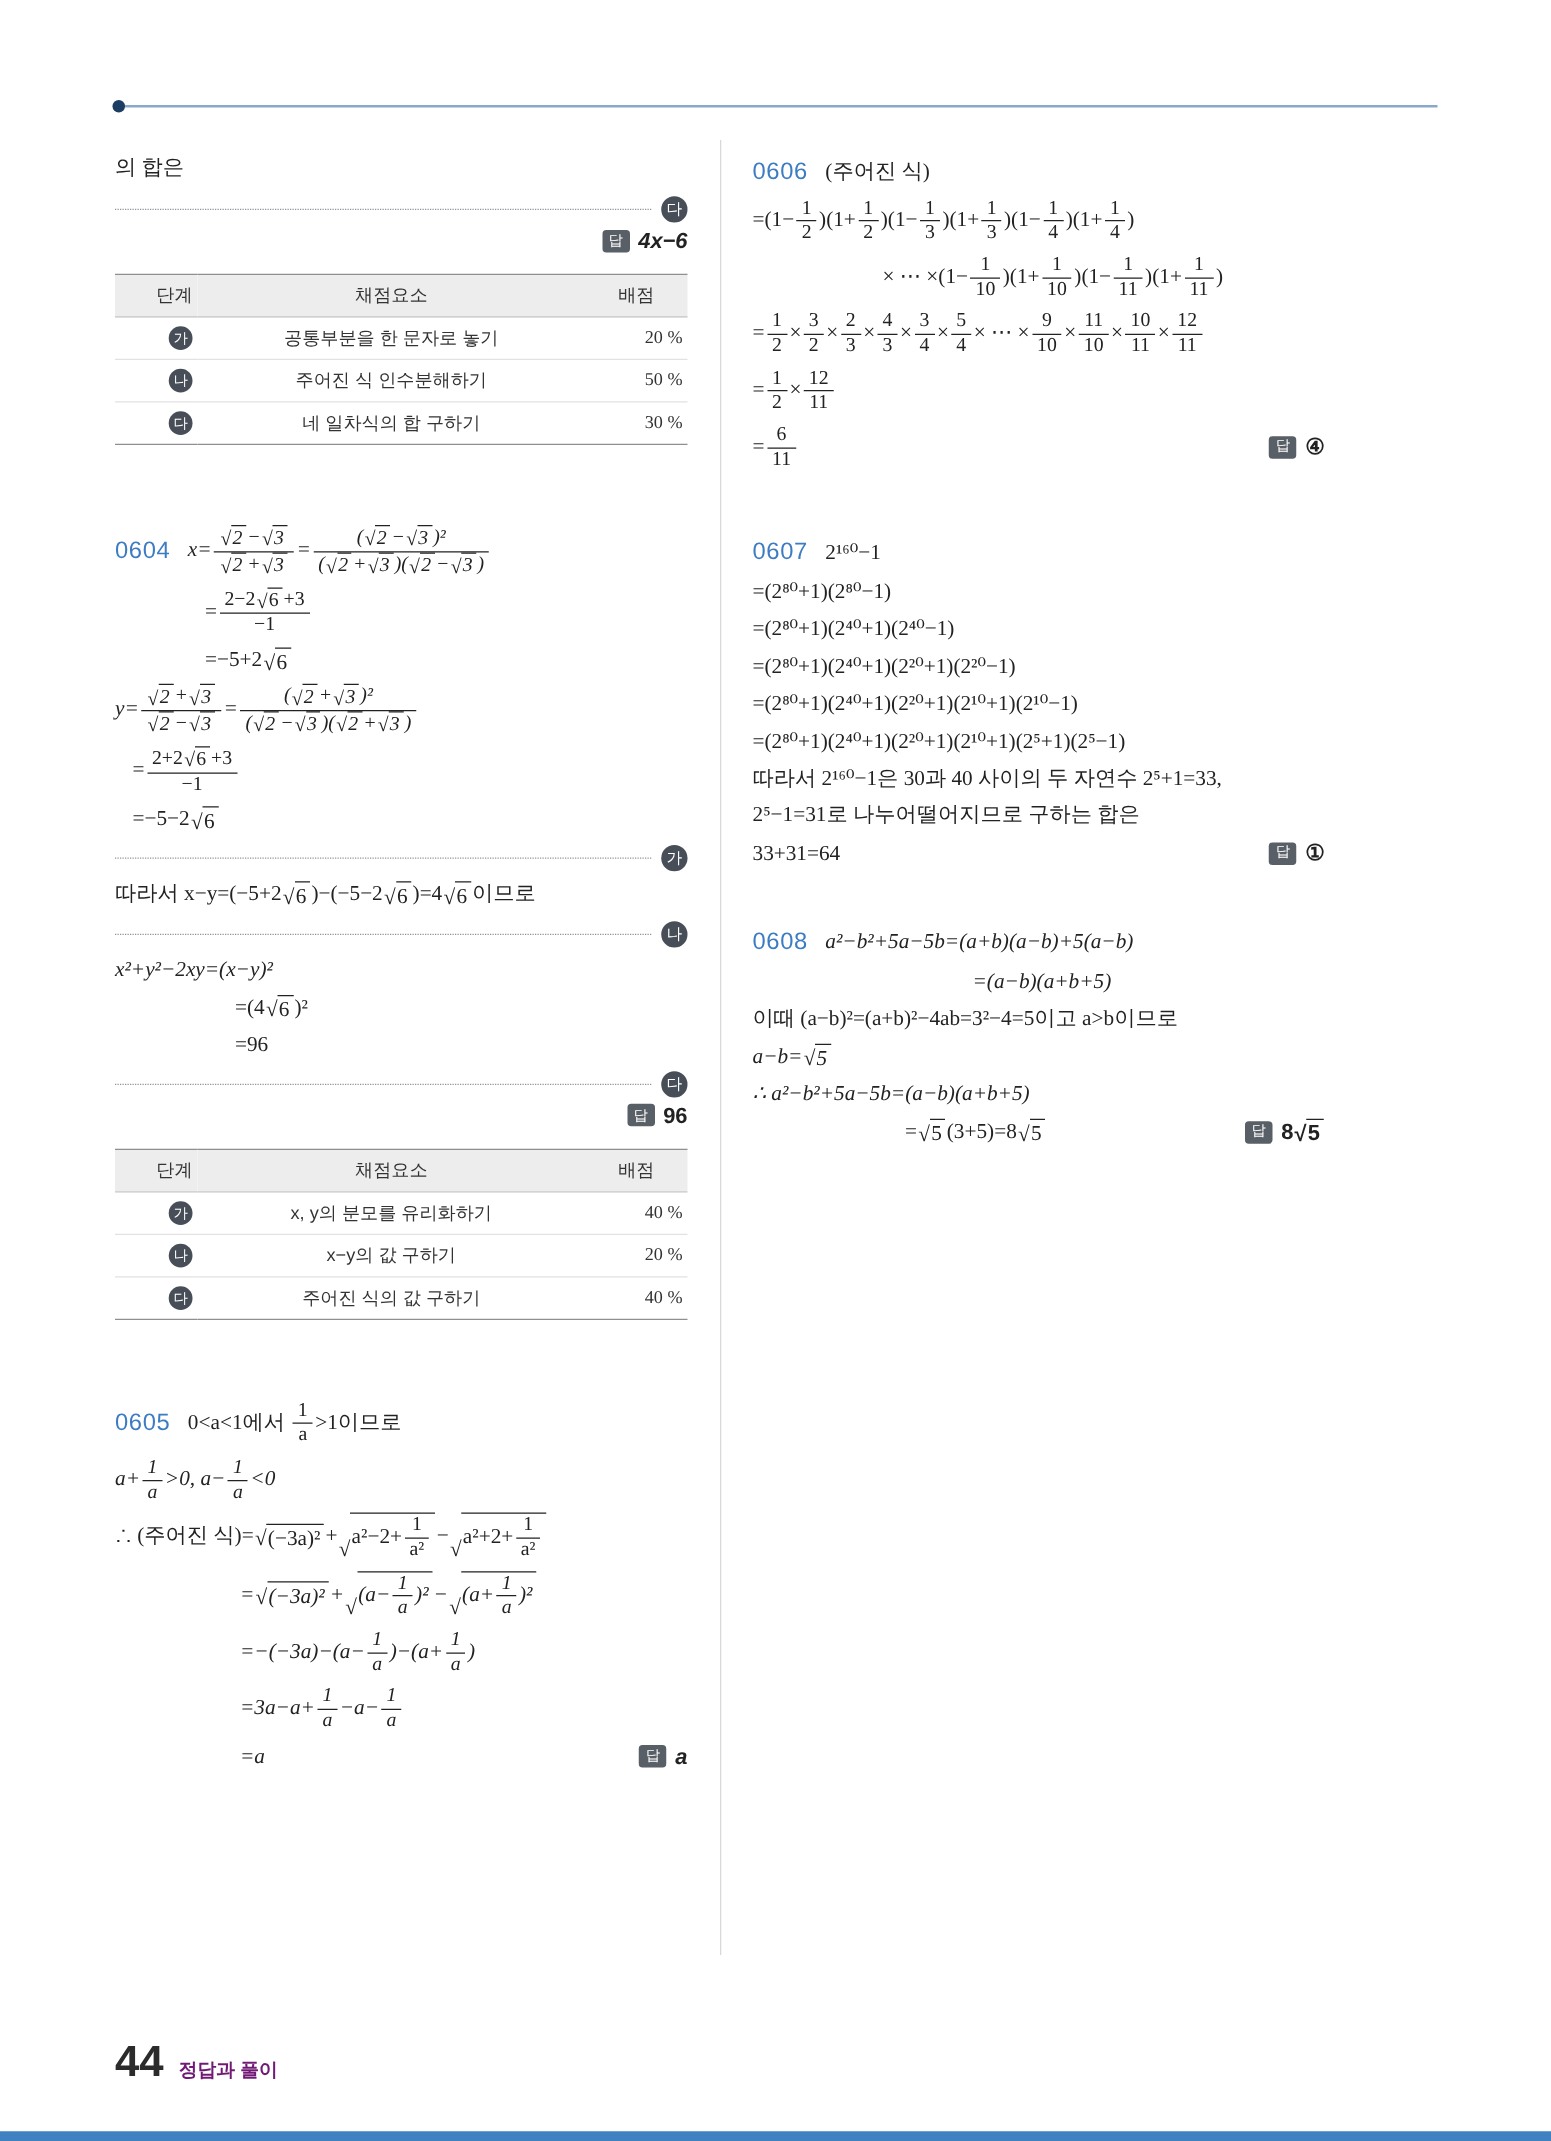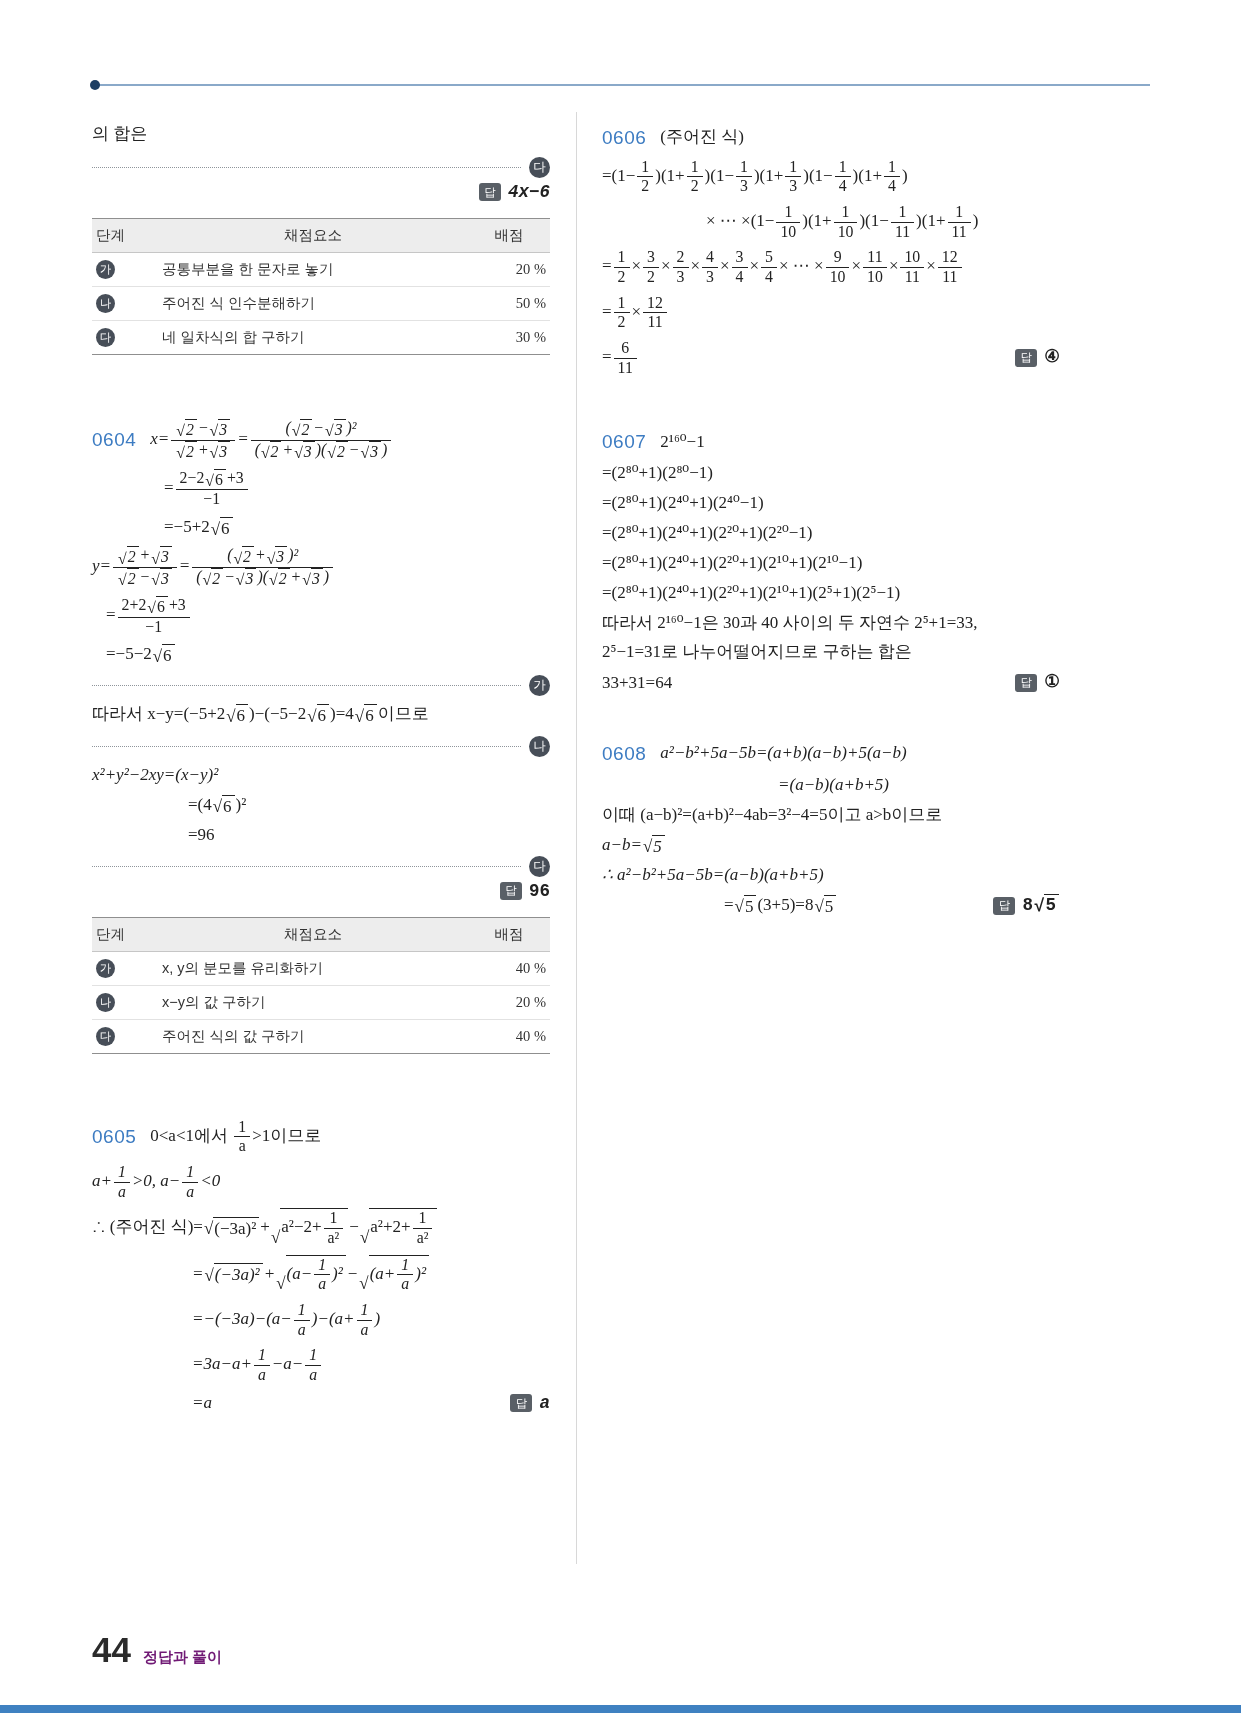--- a/index.html
+++ b/index.html
@@ -37,30 +37,30 @@
   .badge{display:inline-flex;align-items:center;justify-content:center;width:21px;height:21px;border-radius:50%;
          background:#474e58;color:#fff;font-size:12.5px;font-family:"Liberation Sans","DejaVu Sans",sans-serif;
          font-style:normal;flex:0 0 auto;}
   .badge.sm{width:19px;height:19px;font-size:11.5px;}
   
   .ans{display:inline-flex;align-items:center;gap:7px;margin-left:auto;padding-left:12px;}
   .ans-row{display:flex;justify-content:flex-end;margin:4px 0 2px;font-size:17px;}
   .ans-icon{display:inline-flex;align-items:center;justify-content:center;min-width:18px;height:18px;padding:0 2px;
             background:#595f66;color:#fff;font-size:11.5px;border-radius:3px;
             font-family:"Liberation Sans","DejaVu Sans",sans-serif;font-style:normal;}
-  .ans-val{font-weight:bold;font-size:17.5px;font-family:Liberation Mono, monospace;}
+  .ans-val{font-weight:bold;font-size:17.5px;font-family:Liberation Sans, sans-serif;}
   
   .score-table{width:100%;border-collapse:collapse;font-family:"Liberation Sans","DejaVu Sans",sans-serif;
                font-size:14.5px;color:#333;margin:16px 0 6px;}
   .score-table th{background:#ededed;border-top:1.6px solid #8f8f8f;border-bottom:1px solid #c6c6c6;
                   font-weight:400;padding:7px 4px;}
   .score-table td{padding:7px 4px;border-bottom:1px solid #e2e2e2;}
   .score-table tr.last td{border-bottom:1.6px solid #8f8f8f;}
-  .c-step{width:58px;text-align:left;}
-  .c-desc{text-align:left;padding-left:12px;}
+  .c-step{width:58px;text-align:right;}
+  .c-desc{text-align:center;padding-left:12px;}
   .c-score{width:74px;text-align:right;padding-right:10px;font-family:"Liberation Serif","DejaVu Serif",serif;}
   
   .gap-xl{margin-top:64px;} .gap-l{margin-top:52px;} .gap-m{margin-top:46px;}
   
   .pfoot{position:absolute;left:92px;top:1630px;display:flex;align-items:baseline;gap:12px;}
   .pn-big{font-family:"Liberation Sans","DejaVu Sans",sans-serif;font-weight:bold;font-size:35px;color:#2b2b2b;}
   .pn-label{font-family:"Liberation Sans","DejaVu Sans",sans-serif;font-weight:bold;font-size:15px;color:#701a75;}
   .bottom-band{position:absolute;left:0;right:0;bottom:0;height:8px;background:#3f81c1;}
 </style>
 </head>

